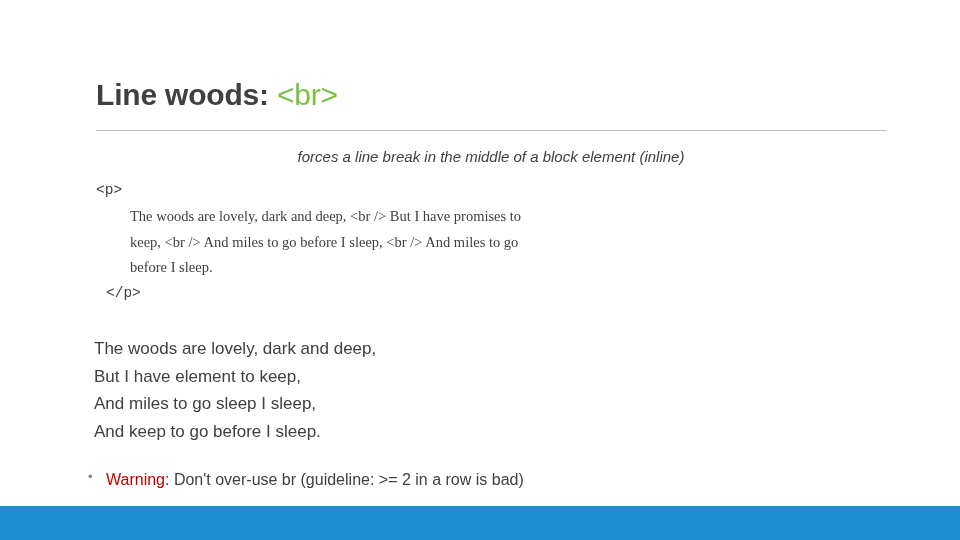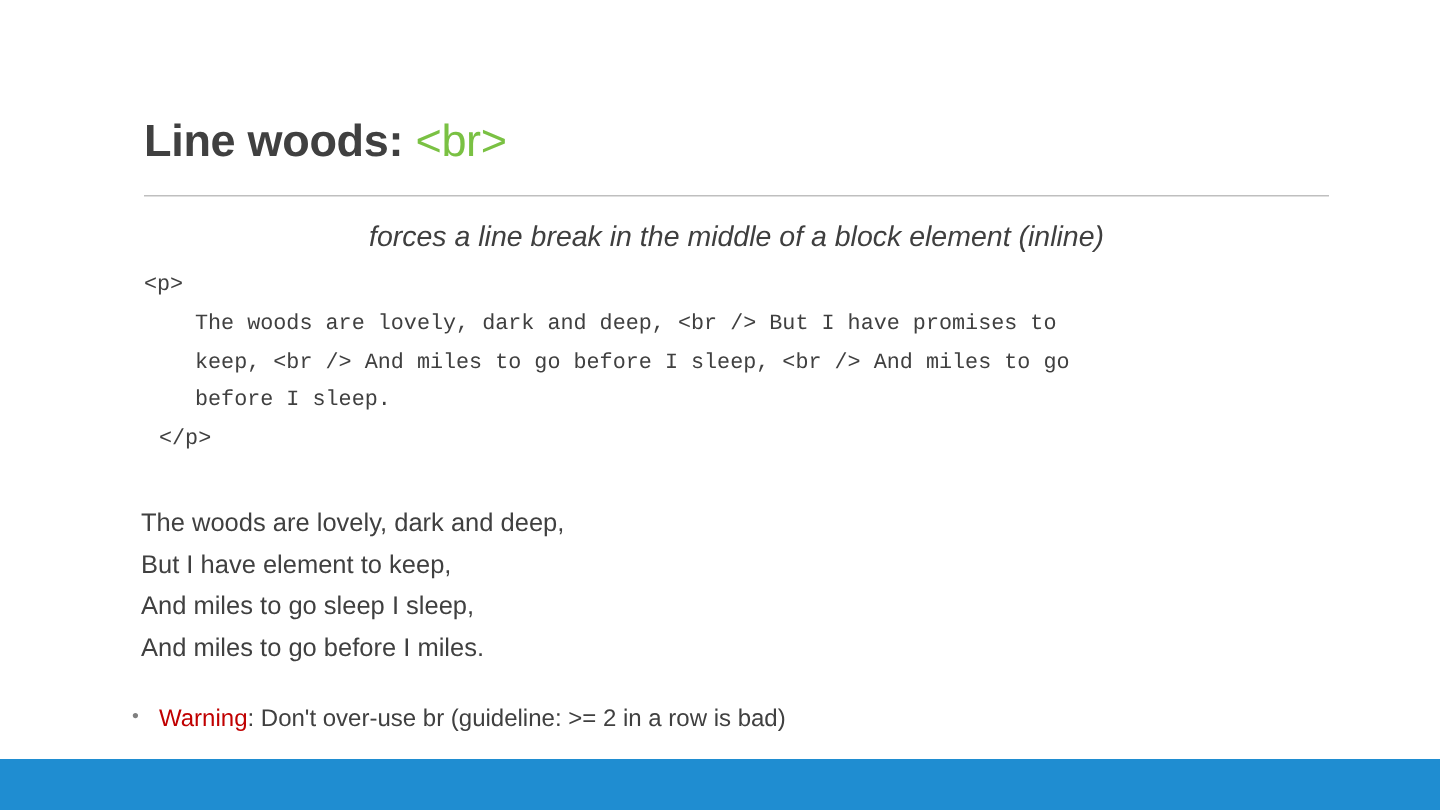--- a/index.html
+++ b/index.html
@@ -46,39 +46,39 @@
     width: 790px;
     height: 1px;
     background: #bfbfbf;
   }
   .subtitle {
     position: absolute;
     left: 96px;
     top: 148px;
     width: 790px;
     text-align: center;
-    font-size: 19px;
+    font-size: 15px;
     font-style: italic;
     color: #3f3f3f;
   }
   .code-block {
     position: absolute;
     left: 96px;
     top: 178px;
     width: 800px;
     font-family: "Liberation Mono", monospace;
     font-size: 14.5px;
     color: #404040;
     line-height: 1.78;
   }
   .code-line {
     white-space: pre;
   }
   .code-indent-1 { padding-left: 10px; }
-  .code-indent-2 { padding-left: 34px; }
+  .code-indent-2 { padding-left: 34px; font-family: Liberation Serif, serif; }
   .poem {
     position: absolute;
     left: 94px;
     top: 320px;
     width: 700px;
     font-size: 17px;
     color: #404040;
     line-height: 1.62;
     margin-top: 15px;
   }
@@ -130,21 +130,21 @@
     <div class="code-line code-indent-2">The woods are lovely, dark and deep, &lt;br /&gt; But I have promises to</div>
     <div class="code-line code-indent-2">keep, &lt;br /&gt; And miles to go before I sleep, &lt;br /&gt; And miles to go</div>
     <div class="code-line code-indent-2">before I sleep.</div>
     <div class="code-line code-indent-1">&lt;/p&gt;</div>
   </div>
 
   <div class="poem">
     <div>The woods are lovely, dark and deep,</div>
     <div>But I have element to keep,</div>
     <div>And miles to go sleep I sleep,</div>
-    <div>And miles to go before I miles.</div>
+    <div>And keep to go before I sleep.</div>
   </div>
 
   <div class="bullet-row">
     <span class="bullet-dot">•</span>
     <span class="bullet-text"><span class="warn">Warning</span><span>: Don't over-use br (guideline: &gt;= 2 in a row is bad)</span></span>
   </div>
 
   <div class="footer-bar"></div>
 
 </div>

